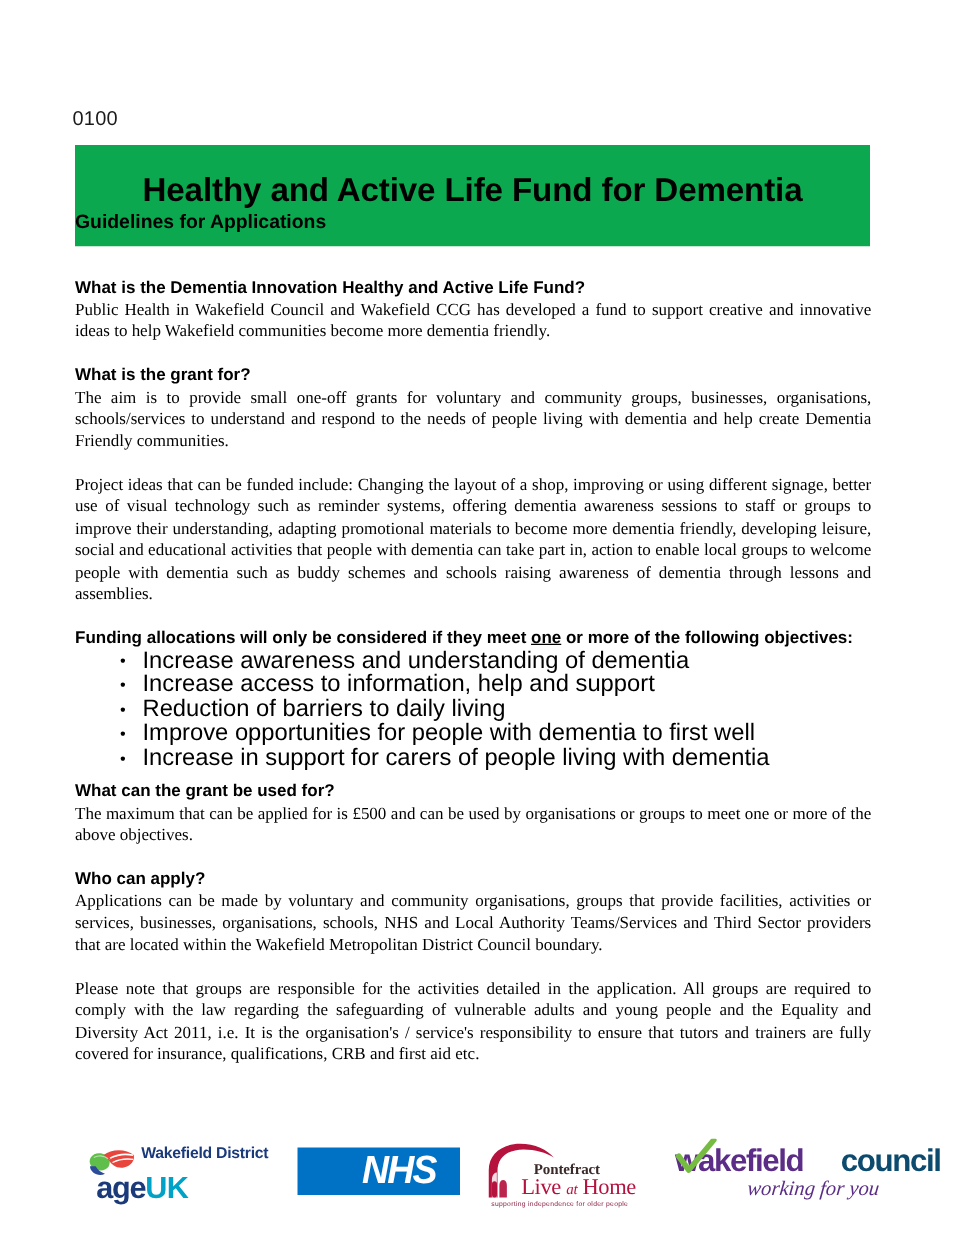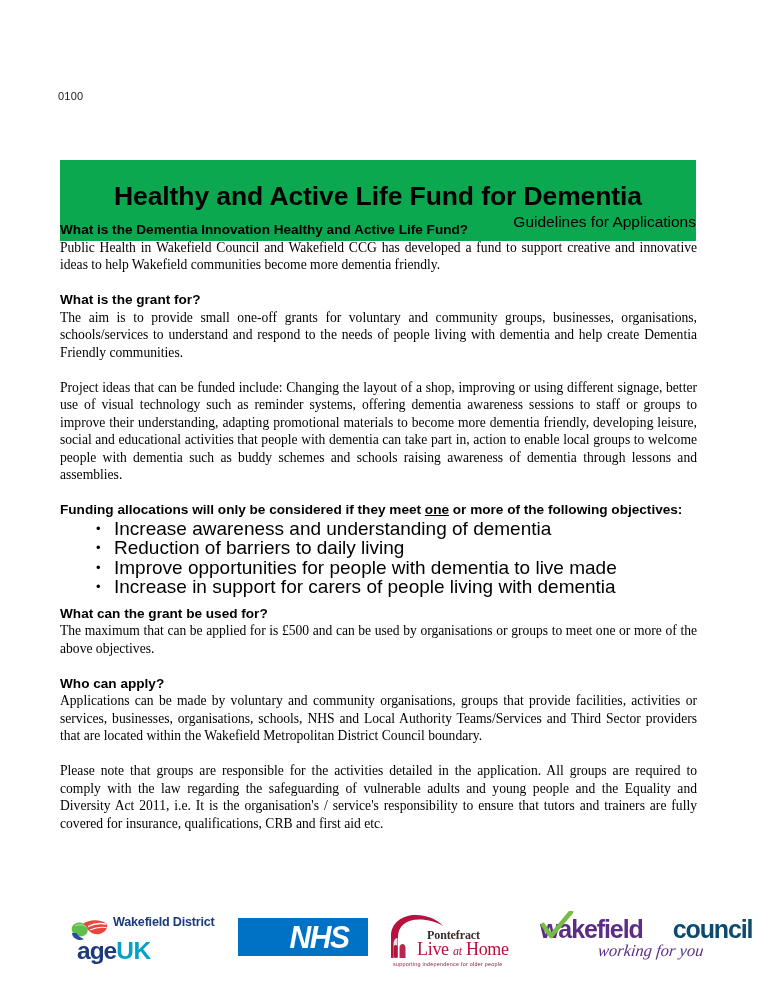--- a/index.html
+++ b/index.html
@@ -21,55 +21,54 @@
     left: 0; top: 0;
     width: 768px;
     height: 994px;
     background: #ffffff;
   }
 
   .doc-code {
     position: absolute;
     left: 58px;
     top: 89px;
-    font-size: 11px;
+    font-size: 16px;
     line-height: 14px;
     color: #1a1a1a;
     letter-spacing: 0.2px;
   }
 
   .header-band {
     position: absolute;
     left: 60px;
     top: 116px;
     width: 636px;
     height: 81px;
     background: #0BA84F;
-    margin-top: 44px;
   }
   .header-title {
     position: absolute;
     left: 0;
     top: 21px;
     width: 636px;
     text-align: center;
     font-size: 26.5px;
     font-weight: bold;
     line-height: 30px;
     color: #000000;
     letter-spacing: -0.1px;
   }
   .header-subtitle {
     position: absolute;
     left: 0;
     top: 52px;
     width: 636px;
-    text-align: right;
+    text-align: left;
     font-size: 15.5px;
-    font-weight: normal;
+    font-weight: bold;
     line-height: 19px;
     color: #000000;
   }
 
   .content {
     position: absolute;
     left: 60px;
     top: 221px;
     width: 637px;
   }
@@ -303,22 +302,23 @@
     <div class="gap"></div>
 
     <p class="para">Project ideas that can be funded include: Changing the layout of a shop, improving or using different signage, better use of visual technology such as reminder systems, offering dementia awareness sessions to staff or groups to improve their understanding, adapting promotional materials to become more dementia friendly, developing leisure, social and educational activities that people with dementia can take part in, action to enable local groups to welcome people with dementia such as buddy schemes and schools raising awareness of dementia through lessons and assemblies.</p>
 
     <div class="gap"></div>
 
     <div class="h-q"><span>Funding allocations will only be considered if they meet </span><u class="emph">one</u><span> or more of the following objectives:</span></div>
 
     <ul class="bullets">
       <li>Increase awareness and understanding of dementia</li>
+      <li>Increase access to information, help and support</li>
       <li>Reduction of barriers to daily living</li>
-      <li>Improve opportunities for people with dementia to live made</li>
+      <li>Improve opportunities for people with dementia to first well</li>
       <li>Increase in support for carers of people living with dementia</li>
     </ul>
 
     <div class="gap-sm"></div>
 
     <div class="h-q">What can the grant be used for?</div>
     <p class="para">The maximum that can be applied for is £500 and can be used by organisations or groups to meet one or more of the above objectives.</p>
 
     <div class="gap"></div>
 

